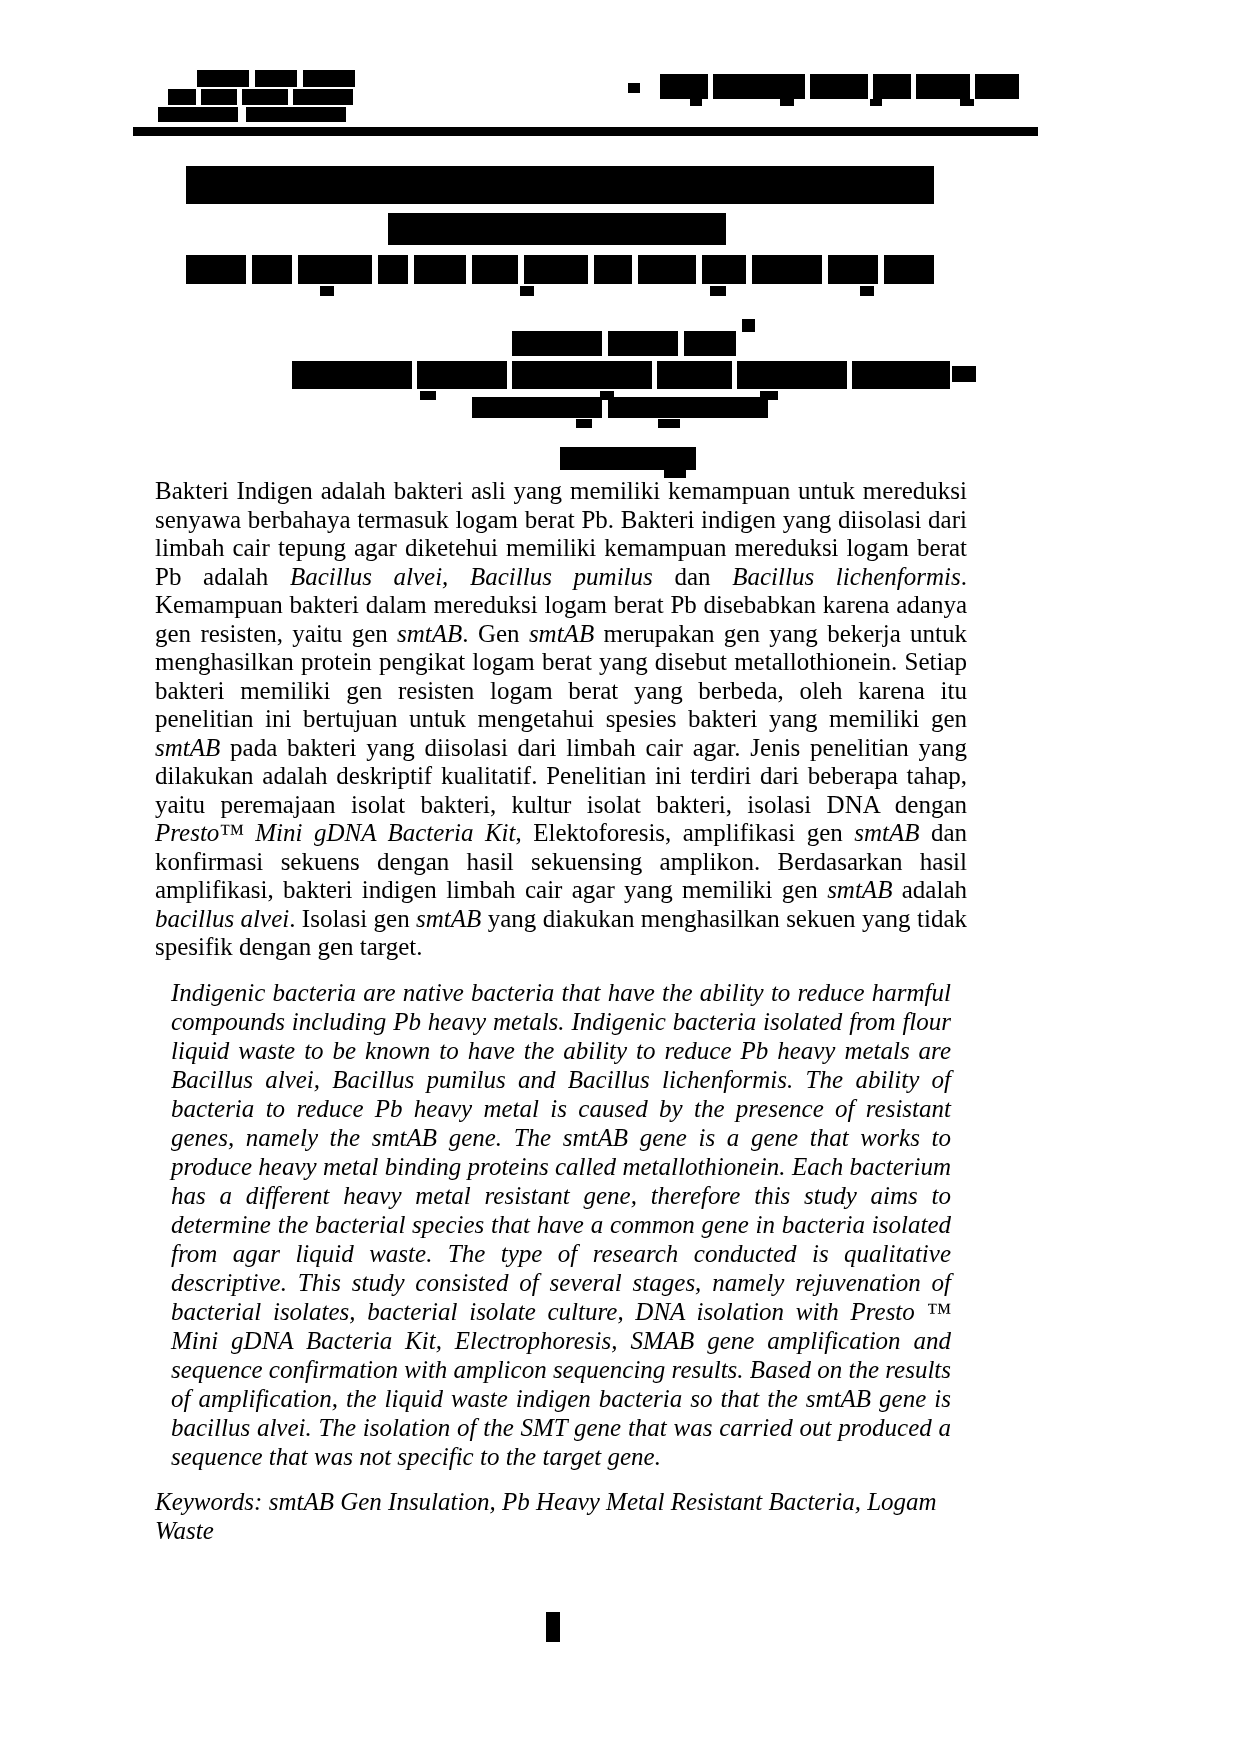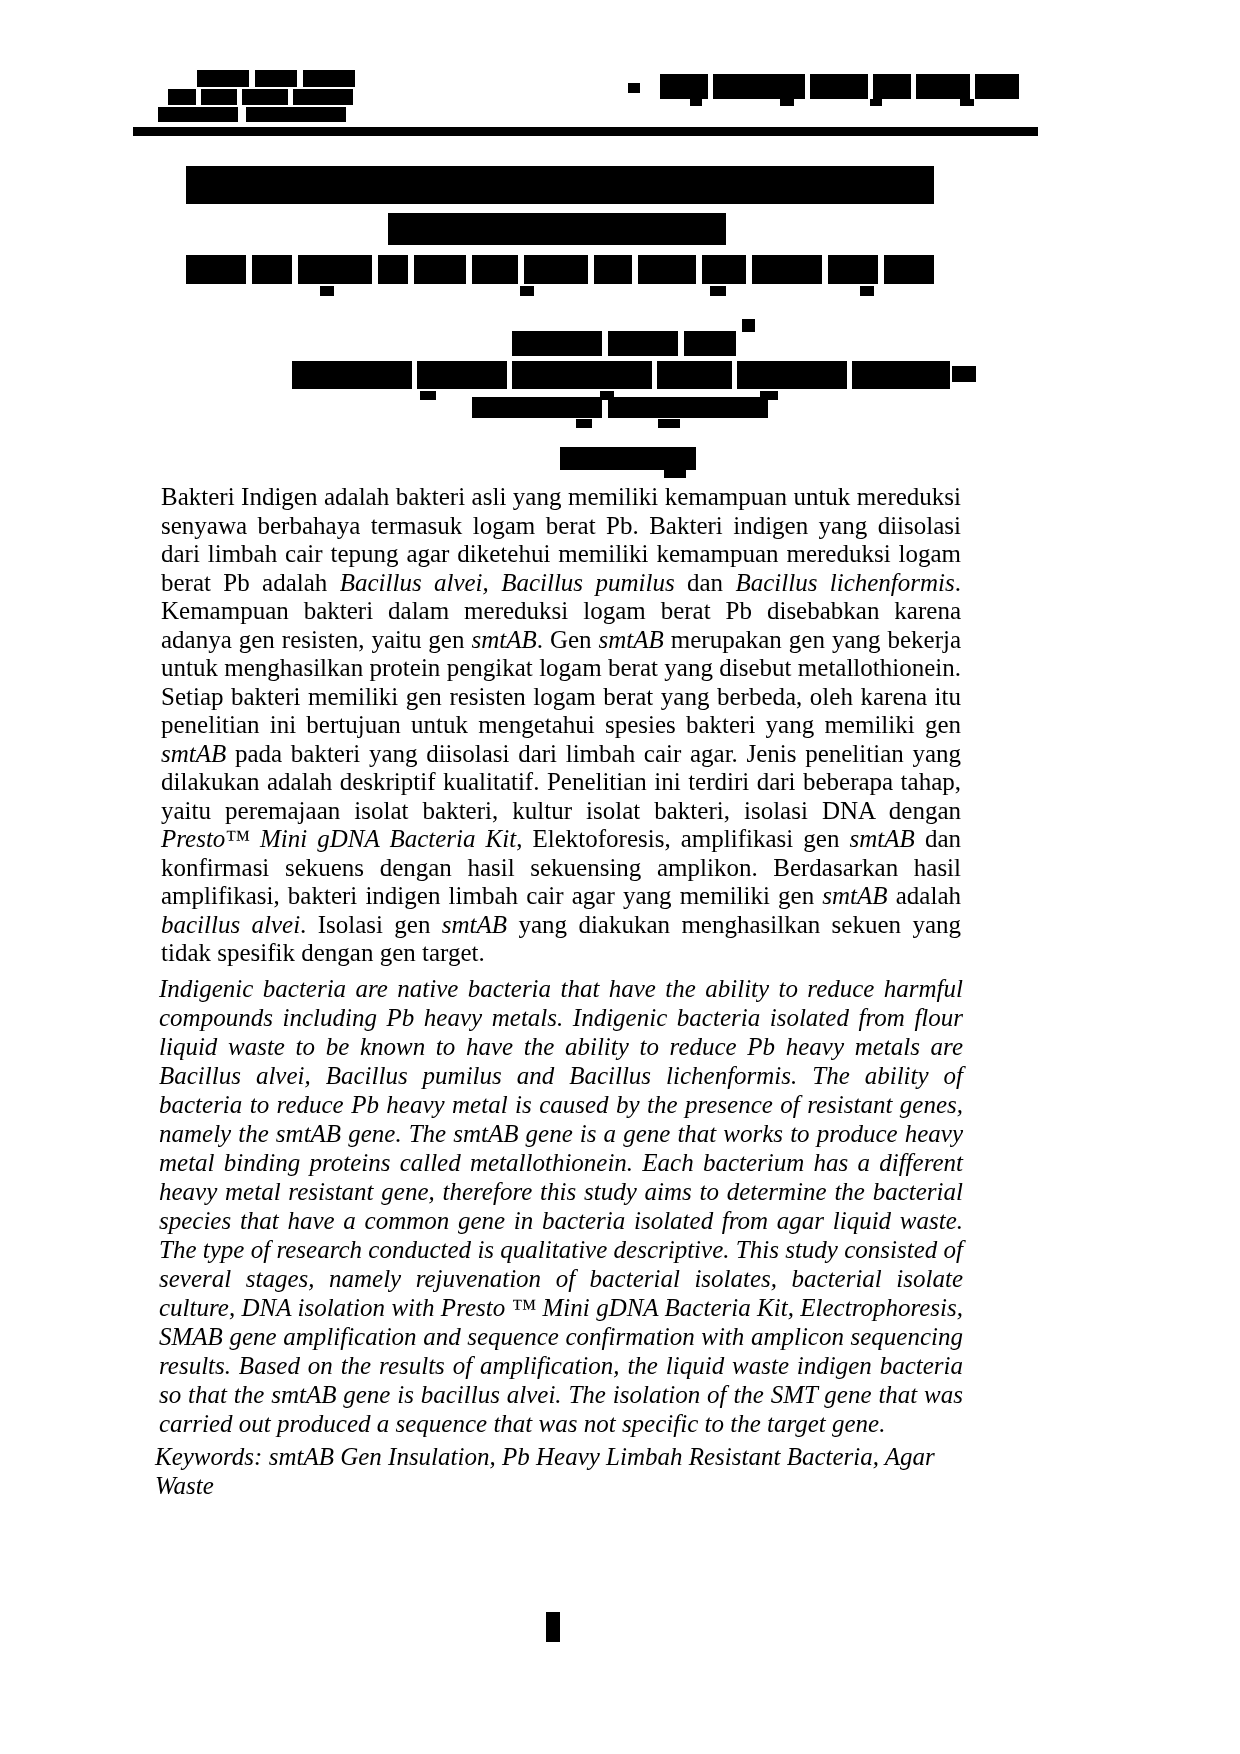--- a/index.html
+++ b/index.html
@@ -10,27 +10,27 @@
     color:#000;
     font-family:"Liberation Serif","DejaVu Serif",serif;
     overflow:hidden;
   }
   
   .rd{position:absolute;background:#000;}
   .segrow{position:absolute;display:flex;}
   .seg{display:inline-block;background:#000;height:100%;flex:0 0 auto;}
   
   .content{position:absolute;left:155px;top:477px;width:812px;}
-  .abstrak-body{font-size:25px;line-height:28.5px;text-align:justify;margin:6px;}
+  .abstrak-body{font-size:25px;line-height:28.5px;text-align:justify;margin:0;}
   .kata-kunci{font-size:25px;line-height:28.5px;text-align:left;margin:0;}
   .abstract-heading{
     font-size:25px;line-height:29px;font-weight:bold;font-style:italic;
     text-align:center;margin:26px 0 8px 0;
   }
-  .abstract-body{font-size:25px;line-height:29px;font-style:italic;text-align:justify;margin:4px;}
+  .abstract-body{font-size:25px;line-height:29px;font-style:italic;text-align:justify;margin:16px;}
   .keywords-line{font-size:25px;line-height:29px;font-style:italic;text-align:left;margin:0;}
 </style>
 </head>
 <body>
 
 <div class="page">
 
   <div>
     <div class="segrow" style="left:197px;top:70px;height:17px;gap:6px;">
       <span class="seg" style="width:52px"></span>
@@ -128,18 +128,18 @@
   <div>
     <div class="rd" style="left:560px;top:447px;width:136px;height:23px;"></div>
     <div class="rd" style="left:664px;top:469px;width:22px;height:9px;"></div>
   </div>
 
   <div class="content">
     <p class="abstrak-body"><span>Bakteri Indigen adalah bakteri asli yang memiliki kemampuan untuk mereduksi senyawa berbahaya termasuk logam berat Pb. Bakteri indigen yang diisolasi dari limbah cair tepung agar diketehui memiliki kemampuan mereduksi logam berat Pb adalah </span><i>Bacillus alvei, Bacillus pumilus</i><span> dan </span><i>Bacillus lichenformis</i><span>. Kemampuan bakteri dalam mereduksi logam berat Pb disebabkan karena adanya gen resisten, yaitu gen </span><i>smtAB</i><span>. Gen </span><i>smtAB</i><span> merupakan gen yang bekerja untuk menghasilkan protein pengikat logam berat yang disebut metallothionein. Setiap bakteri memiliki gen resisten logam berat yang berbeda, oleh karena itu penelitian ini bertujuan untuk mengetahui spesies bakteri yang memiliki gen </span><i>smtAB</i><span> pada bakteri yang diisolasi dari limbah cair agar. Jenis penelitian yang dilakukan adalah deskriptif kualitatif. Penelitian ini terdiri dari beberapa tahap, yaitu peremajaan isolat bakteri, kultur isolat bakteri, isolasi DNA dengan </span><i>Presto™ Mini gDNA Bacteria Kit</i><span>, Elektoforesis, amplifikasi gen </span><i>smtAB</i><span> dan konfirmasi sekuens dengan hasil sekuensing amplikon.  Berdasarkan hasil amplifikasi, bakteri indigen limbah cair agar yang memiliki gen </span><i>smtAB</i><span> adalah </span><i>bacillus alvei</i><span>. Isolasi gen </span><i>smtAB</i><span> yang diakukan menghasilkan sekuen yang tidak spesifik dengan gen target.</span></p>
 
 
     <p class="abstract-body">Indigenic bacteria are native bacteria that have the ability to reduce harmful compounds including Pb heavy metals. Indigenic bacteria isolated from flour liquid waste to be known to have the ability to reduce Pb heavy metals are Bacillus alvei, Bacillus pumilus and Bacillus lichenformis. The ability of bacteria to reduce Pb heavy metal is caused by the presence of resistant genes, namely the smtAB gene. The smtAB gene is a gene that works to produce heavy metal binding proteins called metallothionein. Each bacterium has a different heavy metal resistant gene, therefore this study aims to determine the bacterial species that have a common gene in bacteria isolated from agar liquid waste. The type of research conducted is qualitative descriptive. This study consisted of several stages, namely rejuvenation of bacterial isolates, bacterial isolate culture, DNA isolation with Presto ™ Mini gDNA Bacteria Kit, Electrophoresis, SMAB gene amplification and sequence confirmation with amplicon sequencing results. Based on the results of amplification, the liquid waste indigen bacteria so that the smtAB gene is bacillus alvei. The isolation of the SMT gene that was carried out produced a sequence that was not specific to the target gene.</p>
-    <p class="keywords-line">Keywords: smtAB Gen Insulation, Pb Heavy Limbah Resistant Bacteria, Agar Waste</p>
+    <p class="keywords-line">Keywords: smtAB Gen Insulation, Pb Heavy Metal Resistant Bacteria, Logam Waste</p>
   </div>
 
   <div class="rd" style="left:546px;top:1612px;width:14px;height:30px;"></div>
 
 </div>
 
 </body></html>

